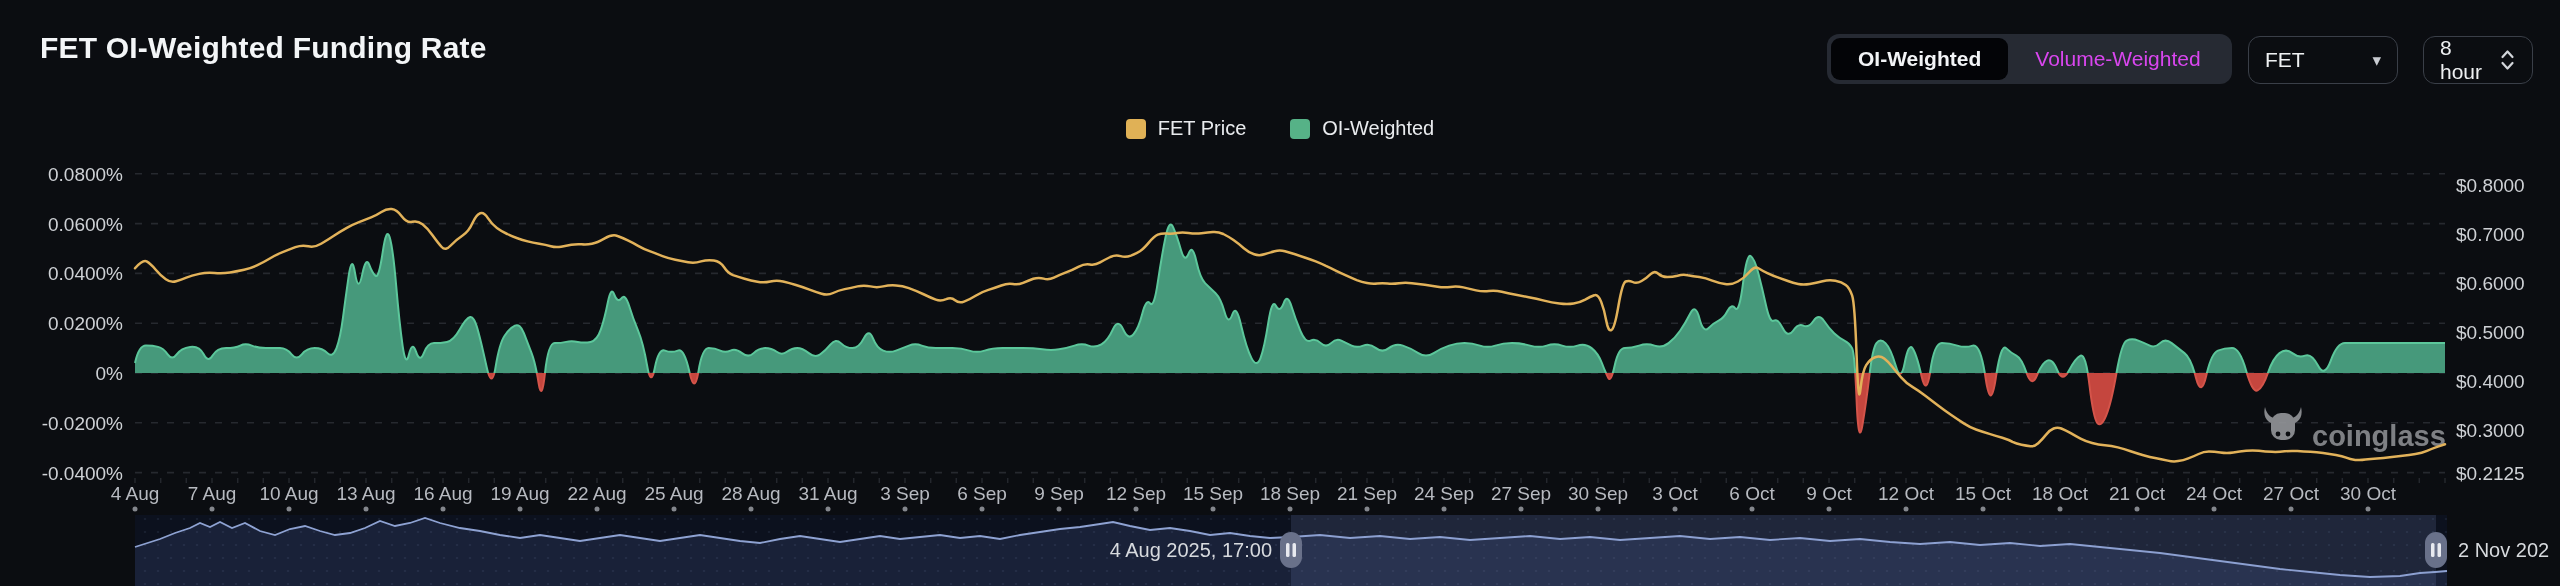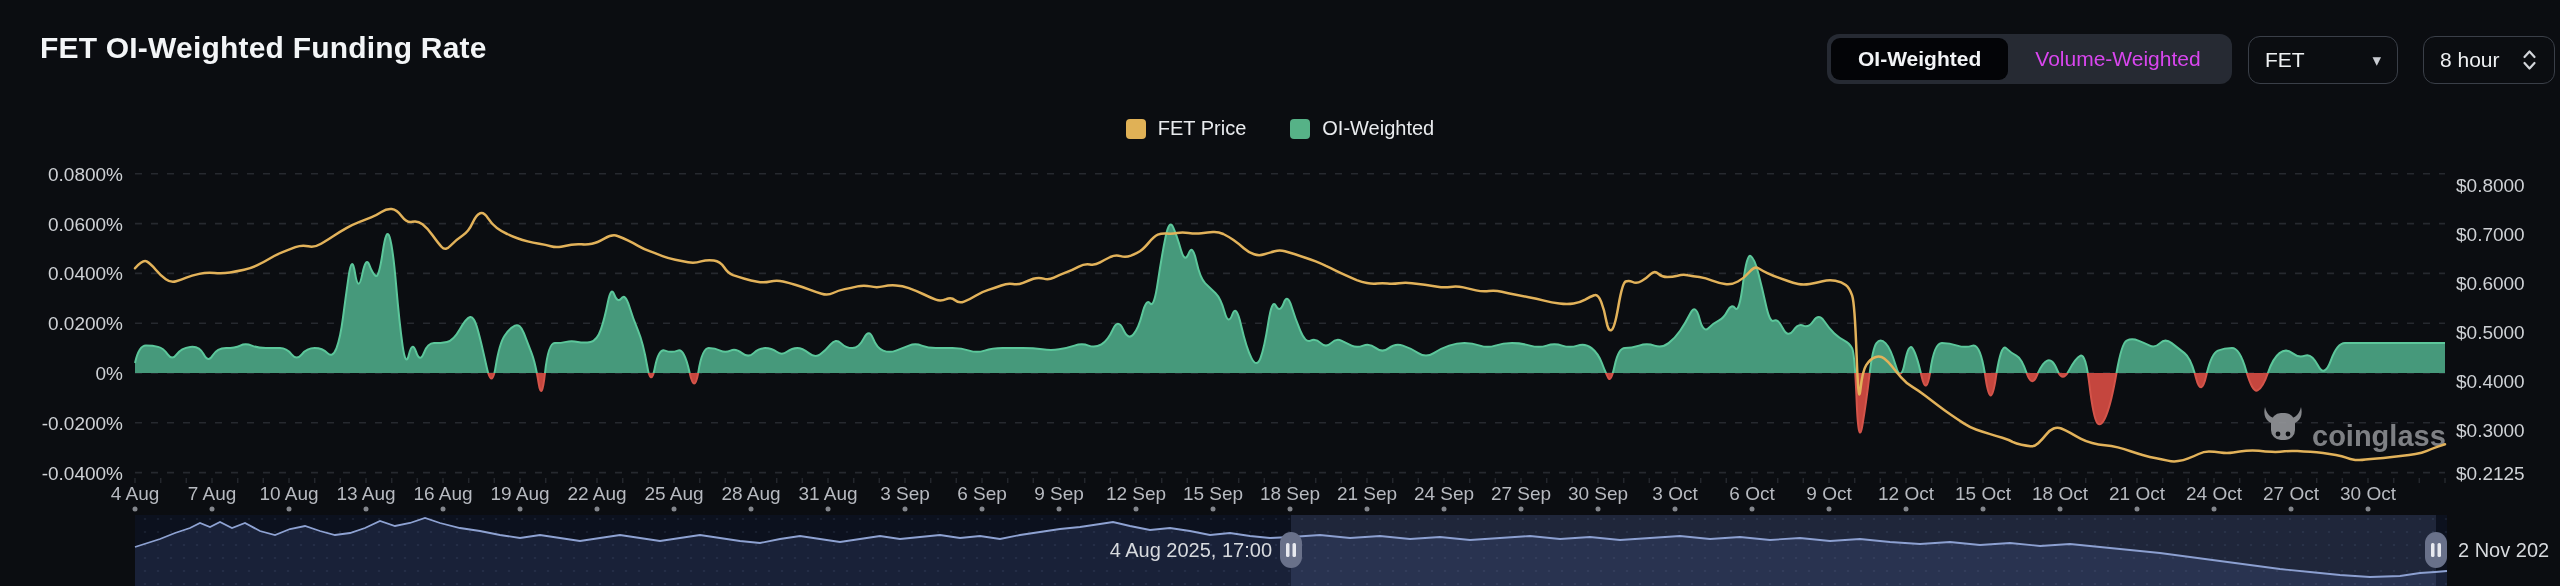--- a/index.html
+++ b/index.html
@@ -14,21 +14,21 @@
   .toggle{position:absolute;left:1827px;top:11px;height:50px;background:#262a33;border-radius:12px;
           display:flex;align-items:center;padding:0 4px;box-sizing:border-box;}
   .seg{border:none;background:transparent;color:#d946ef;font-size:21px;height:42px;padding:0 27px;
        border-radius:9px;cursor:pointer;font-family:inherit;white-space:nowrap;}
   .seg.active{background:#030407;color:#f2f4f6;font-weight:600;}
 
   .select{position:absolute;top:13px;height:48px;border:1.5px solid #3a3f48;border-radius:12px;
           box-sizing:border-box;display:flex;align-items:center;justify-content:space-between;
           padding:0 16px;color:#eef0f2;font-size:21px;cursor:pointer;background:transparent;}
   #symbol-select{left:2248px;width:150px;}
-  #interval-select{left:2423px;width:132px;align-items:center;}
+  #interval-select{left:2423px;width:110px;align-items:center;}
   .caret{color:#c9ccd2;font-size:17px;margin-left:10px;}
   .updown{display:flex;align-items:center;margin-left:8px;}
 
   .legend{position:absolute;top:94px;left:0;width:100%;display:flex;justify-content:center;
           align-items:center;gap:44px;}
   .legend-item{display:flex;align-items:center;cursor:pointer;color:#e9ebee;font-size:20px;}
   .sw{width:20px;height:20px;border-radius:4px;display:inline-block;margin-right:12px;}
 
   svg text{font-family:"Liberation Sans",sans-serif;}
 </style>

